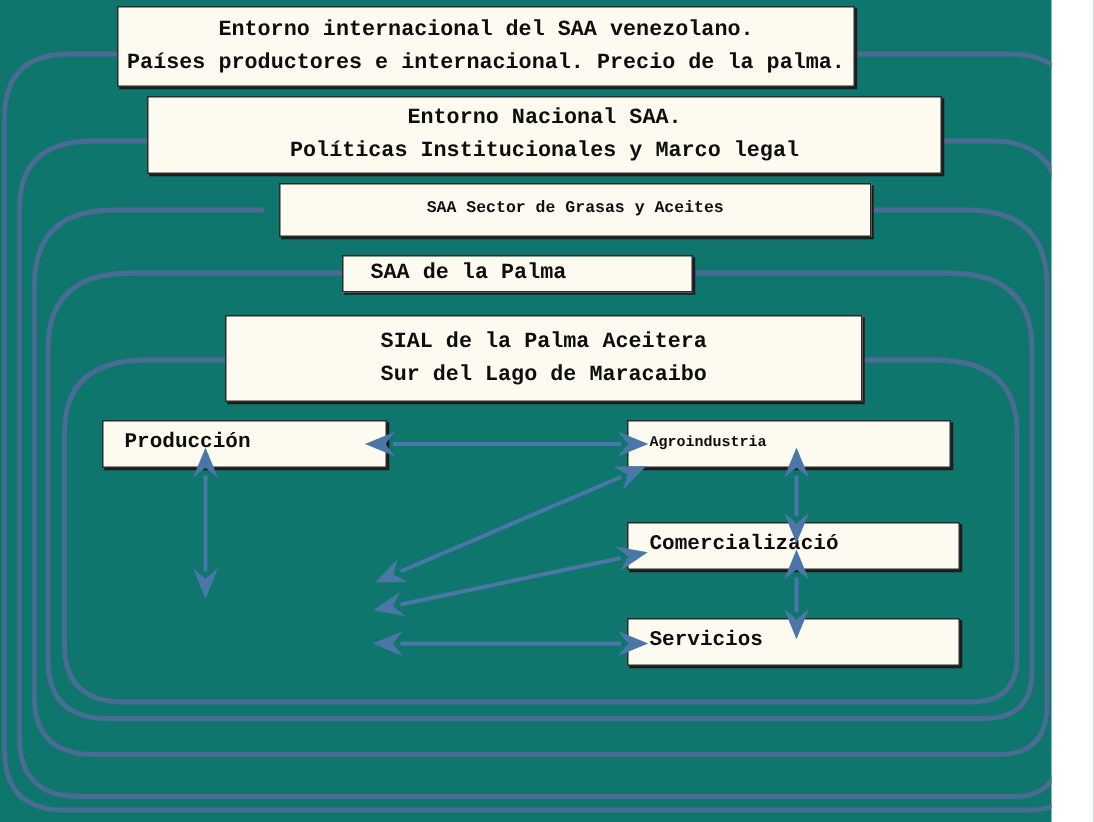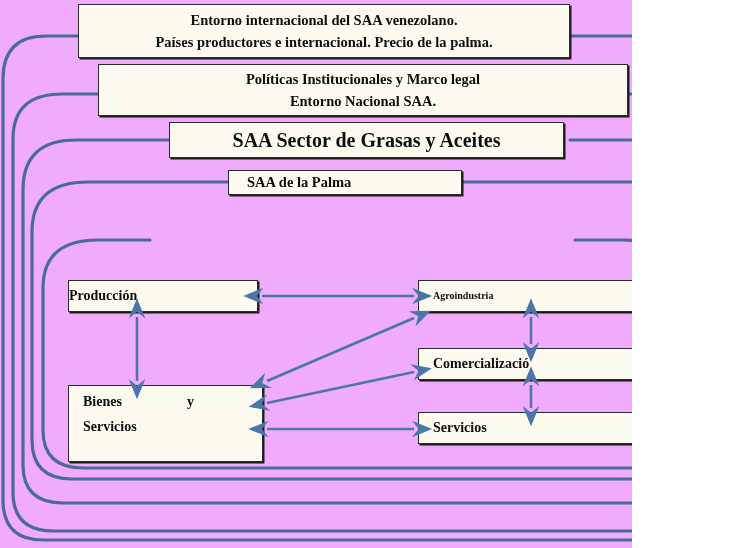--- a/index.html
+++ b/index.html
@@ -5,24 +5,25 @@
   html, body {
     margin: 0;
     padding: 0;
     background: #ffffff;
   }
   body {
     font-family: "Liberation Serif", "DejaVu Serif", serif;
   }
   #canvas {
     position: relative;
-    width: 632px;
+    width: 701px;
     height: 548px;
-    background: #f0abfc;
+    background: #0f766e;
     overflow: hidden;
+    font-family: Liberation Mono, monospace;
   }
   #frames-svg, #arrows-svg {
     position: absolute;
     left: 0;
     top: 0;
     width: 729px;
     height: 548px;
   }
   #frames-svg { z-index: 1; }
   #arrows-svg { z-index: 3; }
@@ -50,36 +51,36 @@
   
   #box-entorno-internacional {
     left: 78px; top: 4px; width: 492px; height: 54px;
     font-size: 14.5px;
   }
   #box-entorno-nacional {
     left: 98px; top: 64px; width: 530px; height: 52px;
     font-size: 14.5px;
   }
   #box-saa-sector {
-    left: 169px; top: 122px; width: 395px; height: 36px;
-    font-size: 20px;
+    left: 186px; top: 122px; width: 395px; height: 36px;
+    font-size: 11px;
   }
   #box-saa-palma {
     left: 228px; top: 170px; width: 234px; height: 25px;
     font-size: 14.5px;
   }
   #box-sial {
     left: 150px; top: 210px; width: 425px; height: 58px;
     font-size: 14.5px;
   }
 
   
   #box-produccion {
     left: 68px; top: 280px; width: 190px; height: 32px;
-    font-size: 14px;
+    padding-left: 14px; font-size: 14px;
   }
   #box-agroindustria {
     left: 418px; top: 280px; width: 216px; height: 32px;
     padding-left: 14px; font-size: 10px;
   }
   #box-comercializacion {
     left: 418px; top: 348px; width: 222px; height: 32px;
     padding-left: 14px; font-size: 14px;
   }
   #box-consumidor {
@@ -113,57 +114,53 @@
       <path d="M 150 240 L 98 240 Q 43 240 43 288 L 43 430 Q 43 468 83 468 L 647 468 Q 678 468 678 438 L 678 288 Q 678 240 623 240 L 575 240"></path>
     </g>
   </svg>
 
   <div class="box center" id="box-entorno-internacional">
     <div class="line">Entorno internacional del SAA venezolano.</div>
     <div class="line">Países productores e internacional. Precio de la palma.</div>
   </div>
 
   <div class="box center" id="box-entorno-nacional">
+    <div class="line">Entorno Nacional SAA.</div>
     <div class="line">Políticas Institucionales y Marco legal</div>
-    <div class="line">Entorno Nacional SAA.</div>
   </div>
 
   <div class="box center" id="box-saa-sector">
     <div class="line">SAA Sector de Grasas y Aceites</div>
   </div>
 
   <div class="box left" id="box-saa-palma" style="padding-left:18px;">
     <div class="line">SAA de la Palma</div>
   </div>
 
+  <div class="box center" id="box-sial">
+    <div class="line">SIAL de la Palma Aceitera</div>
+    <div class="line">Sur del Lago de Maracaibo</div>
+  </div>
 
   <div class="box left" id="box-produccion">
     <div class="line">Producción</div>
   </div>
 
   <div class="box left" id="box-agroindustria">
     <div class="line">Agroindustria</div>
   </div>
 
   <div class="box left" id="box-comercializacion">
     <div class="line">Comercializació</div>
   </div>
 
   <div class="box left" id="box-consumidor">
     <div class="line">Servicios</div>
   </div>
 
-  <div class="box left" id="box-bienes-servicios">
-    <div class="line">
-      <span>Bienes</span>
-      <span class="spacer-wide"></span>
-      <span>y</span>
-    </div>
-    <div class="line">Servicios</div>
-  </div>
 
   <svg id="arrows-svg" viewBox="0 0 729 548">
     <defs>
       <marker id="ah-start" markerWidth="9" markerHeight="9" refX="7.6" refY="3.4" orient="auto" markerUnits="strokeWidth">
         <path d="M 8.2 0.2 L 0.4 3.4 L 8.2 6.6 L 5.6 3.4 Z" fill="#4a77a8"></path>
       </marker>
       <marker id="ah-end" markerWidth="9" markerHeight="9" refX="1.0" refY="3.4" orient="auto" markerUnits="strokeWidth">
         <path d="M 0.2 0.2 L 8.0 3.4 L 0.2 6.6 L 2.8 3.4 Z" fill="#4a77a8"></path>
       </marker>
     </defs>

